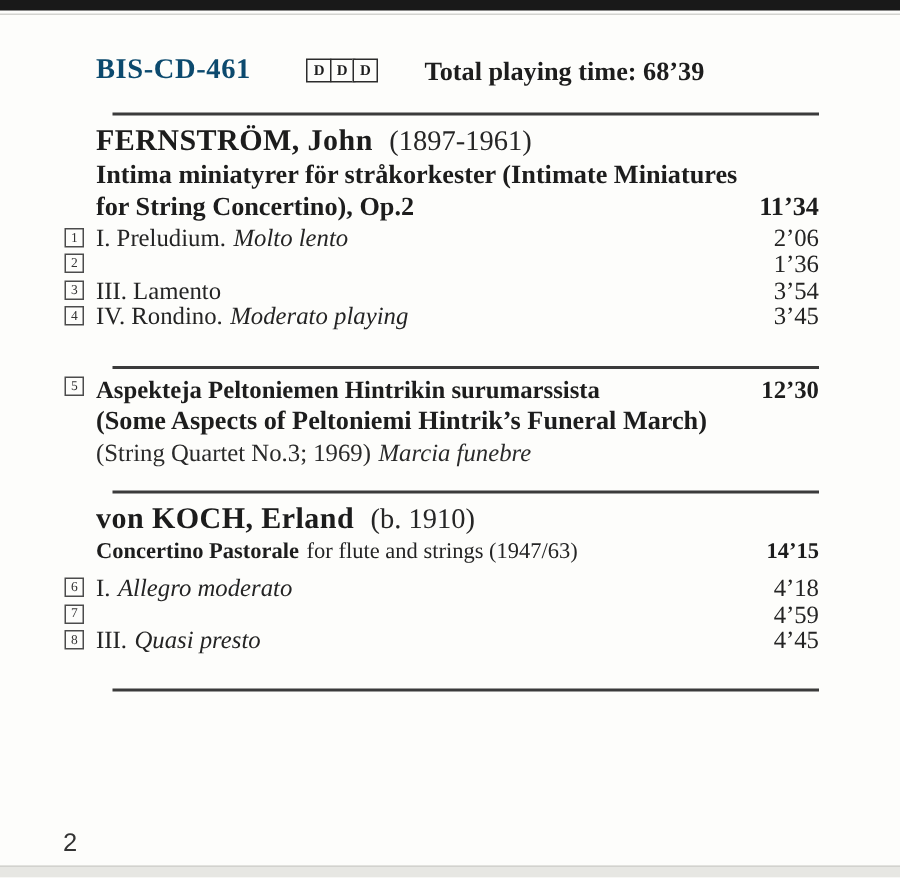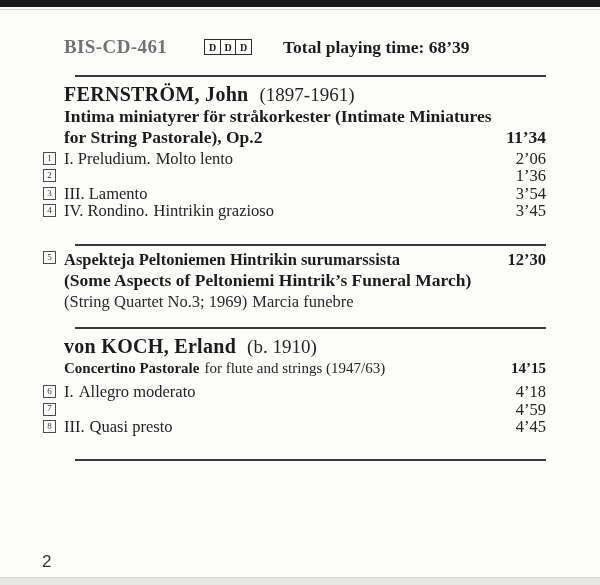--- a/index.html
+++ b/index.html
@@ -23,21 +23,21 @@
     position:absolute; bottom:0; left:0; width:600px; height:8px;
     background:#e7e7e3; border-top:1px solid #d2d2ce;
   }
   .content {
     position:absolute; left:64px; top:36px; width:482px;
   }
   .header-row {
     display:flex; align-items:center;
     font-weight:bold;
   }
-  .catalog { font-size:19px; letter-spacing:0.4px; color:#737373; }
+  .catalog { font-size:19px; letter-spacing:0.4px; color:#0c4a6e; }
   .ddd { display:flex; margin-left:37px; }
   .ddd-box {
     width:17px; height:16px; border:1.6px solid #2c2c2c;
     display:flex; align-items:center; justify-content:center;
     font-size:10px; font-weight:bold; color:#1d1d1d;
     margin-left:-1.6px; background:#fdfdfb;
   }
   .ddd .ddd-box:first-child { margin-left:0; }
   .total-time { margin-left:31px; font-size:17.5px; color:#1d1d1d; }
   .rule {
@@ -63,21 +63,21 @@
   .tracklist-koch { margin-top:4px; }
   .tracklist-koch .track { line-height:17.6px; }
   .tbox {
     position:absolute; left:-21px; top:2px;
     width:13px; height:13px;
     border:1px solid #4c4c4c; background:#fdfdfb;
     display:flex; align-items:center; justify-content:center;
     font-size:9px; color:#333;
   }
   .ttext { padding-right:8px; }
-  .tempo { margin-left:5px; }
+  .tempo { font-style:italic; margin-left:5px; }
   .time { margin-left:auto; white-space:nowrap; }
   .bold { font-weight:bold; color:#1d1d1d; }
   .subtitle-bold { font-size:17.5px; line-height:21.5px; font-weight:bold; color:#1d1d1d; }
   .detail-line { font-size:16.5px; line-height:21px; color:#2a2a2a; }
   .work-line { display:flex; font-size:15px; line-height:21px; }
   .work-line .reg { font-weight:normal; margin-left:5px; color:#242424; }
   .page-number {
     position:absolute; left:42px; bottom:13px;
     font-family:"Liberation Sans", sans-serif;
     font-size:17px; color:#333;
@@ -104,42 +104,42 @@
   <hr class="rule rule-1">
 
   <section>
     <h2 class="composer">
       <span class="name">FERNSTRÖM, John</span>
       <span class="dates">(1897-1961)</span>
     </h2>
     <div class="work-title">
       <div>Intima miniatyrer för stråkorkester (Intimate Miniatures</div>
       <div class="flexline">
-        <span>for String Pastorale), Op.2</span>
+        <span>for String Concertino), Op.2</span>
         <span class="dur">11’34</span>
       </div>
     </div>
     <div class="tracklist">
       <div class="track">
         <span class="tbox">1</span>
         <span class="ttext"><span>I. Preludium.</span><span class="tempo">Molto lento</span></span>
         <span class="time">2’06</span>
       </div>
       <div class="track">
         <span class="tbox">2</span>
         <span class="time">1’36</span>
       </div>
       <div class="track">
         <span class="tbox">3</span>
         <span class="ttext"><span>III. Lamento</span><span class="tempo"></span></span>
         <span class="time">3’54</span>
       </div>
       <div class="track">
         <span class="tbox">4</span>
-        <span class="ttext"><span>IV. Rondino.</span><span class="tempo">Hintrikin grazioso</span></span>
+        <span class="ttext"><span>IV. Rondino.</span><span class="tempo">Moderato playing</span></span>
         <span class="time">3’45</span>
       </div>
     </div>
   </section>
 
   <hr class="rule rule-2">
 
   <section>
     <div class="track track-5">
       <span class="tbox">5</span>

